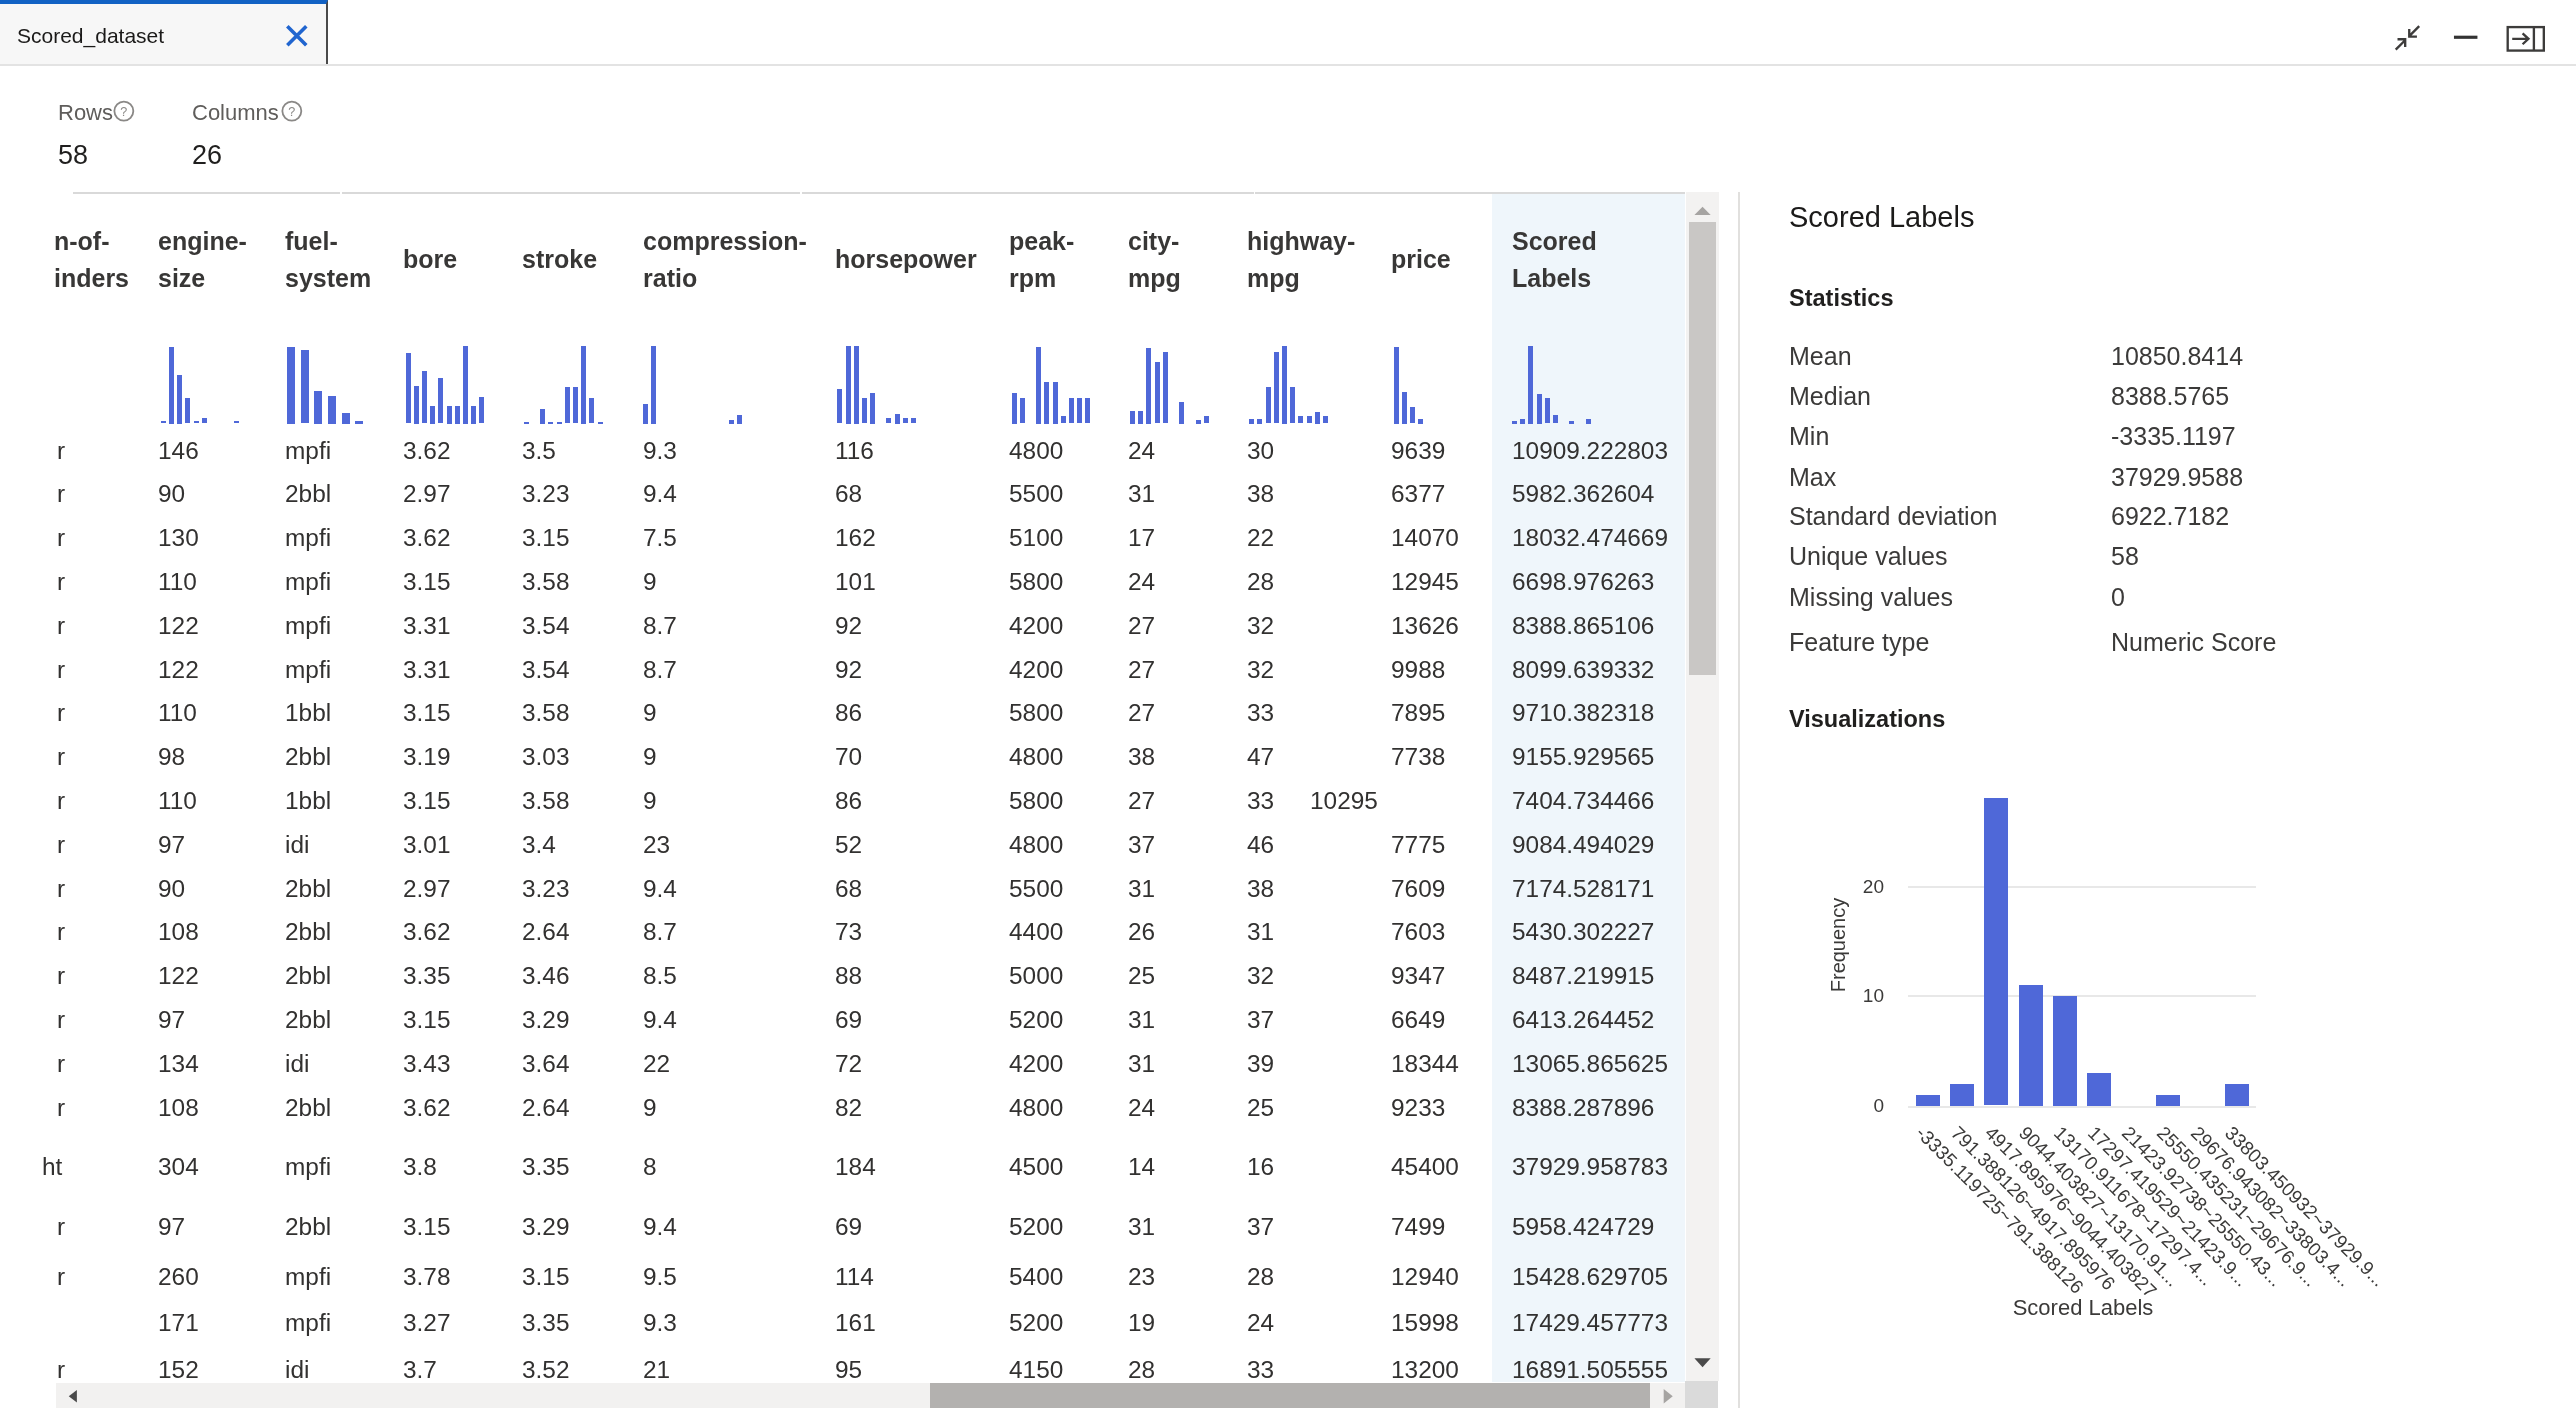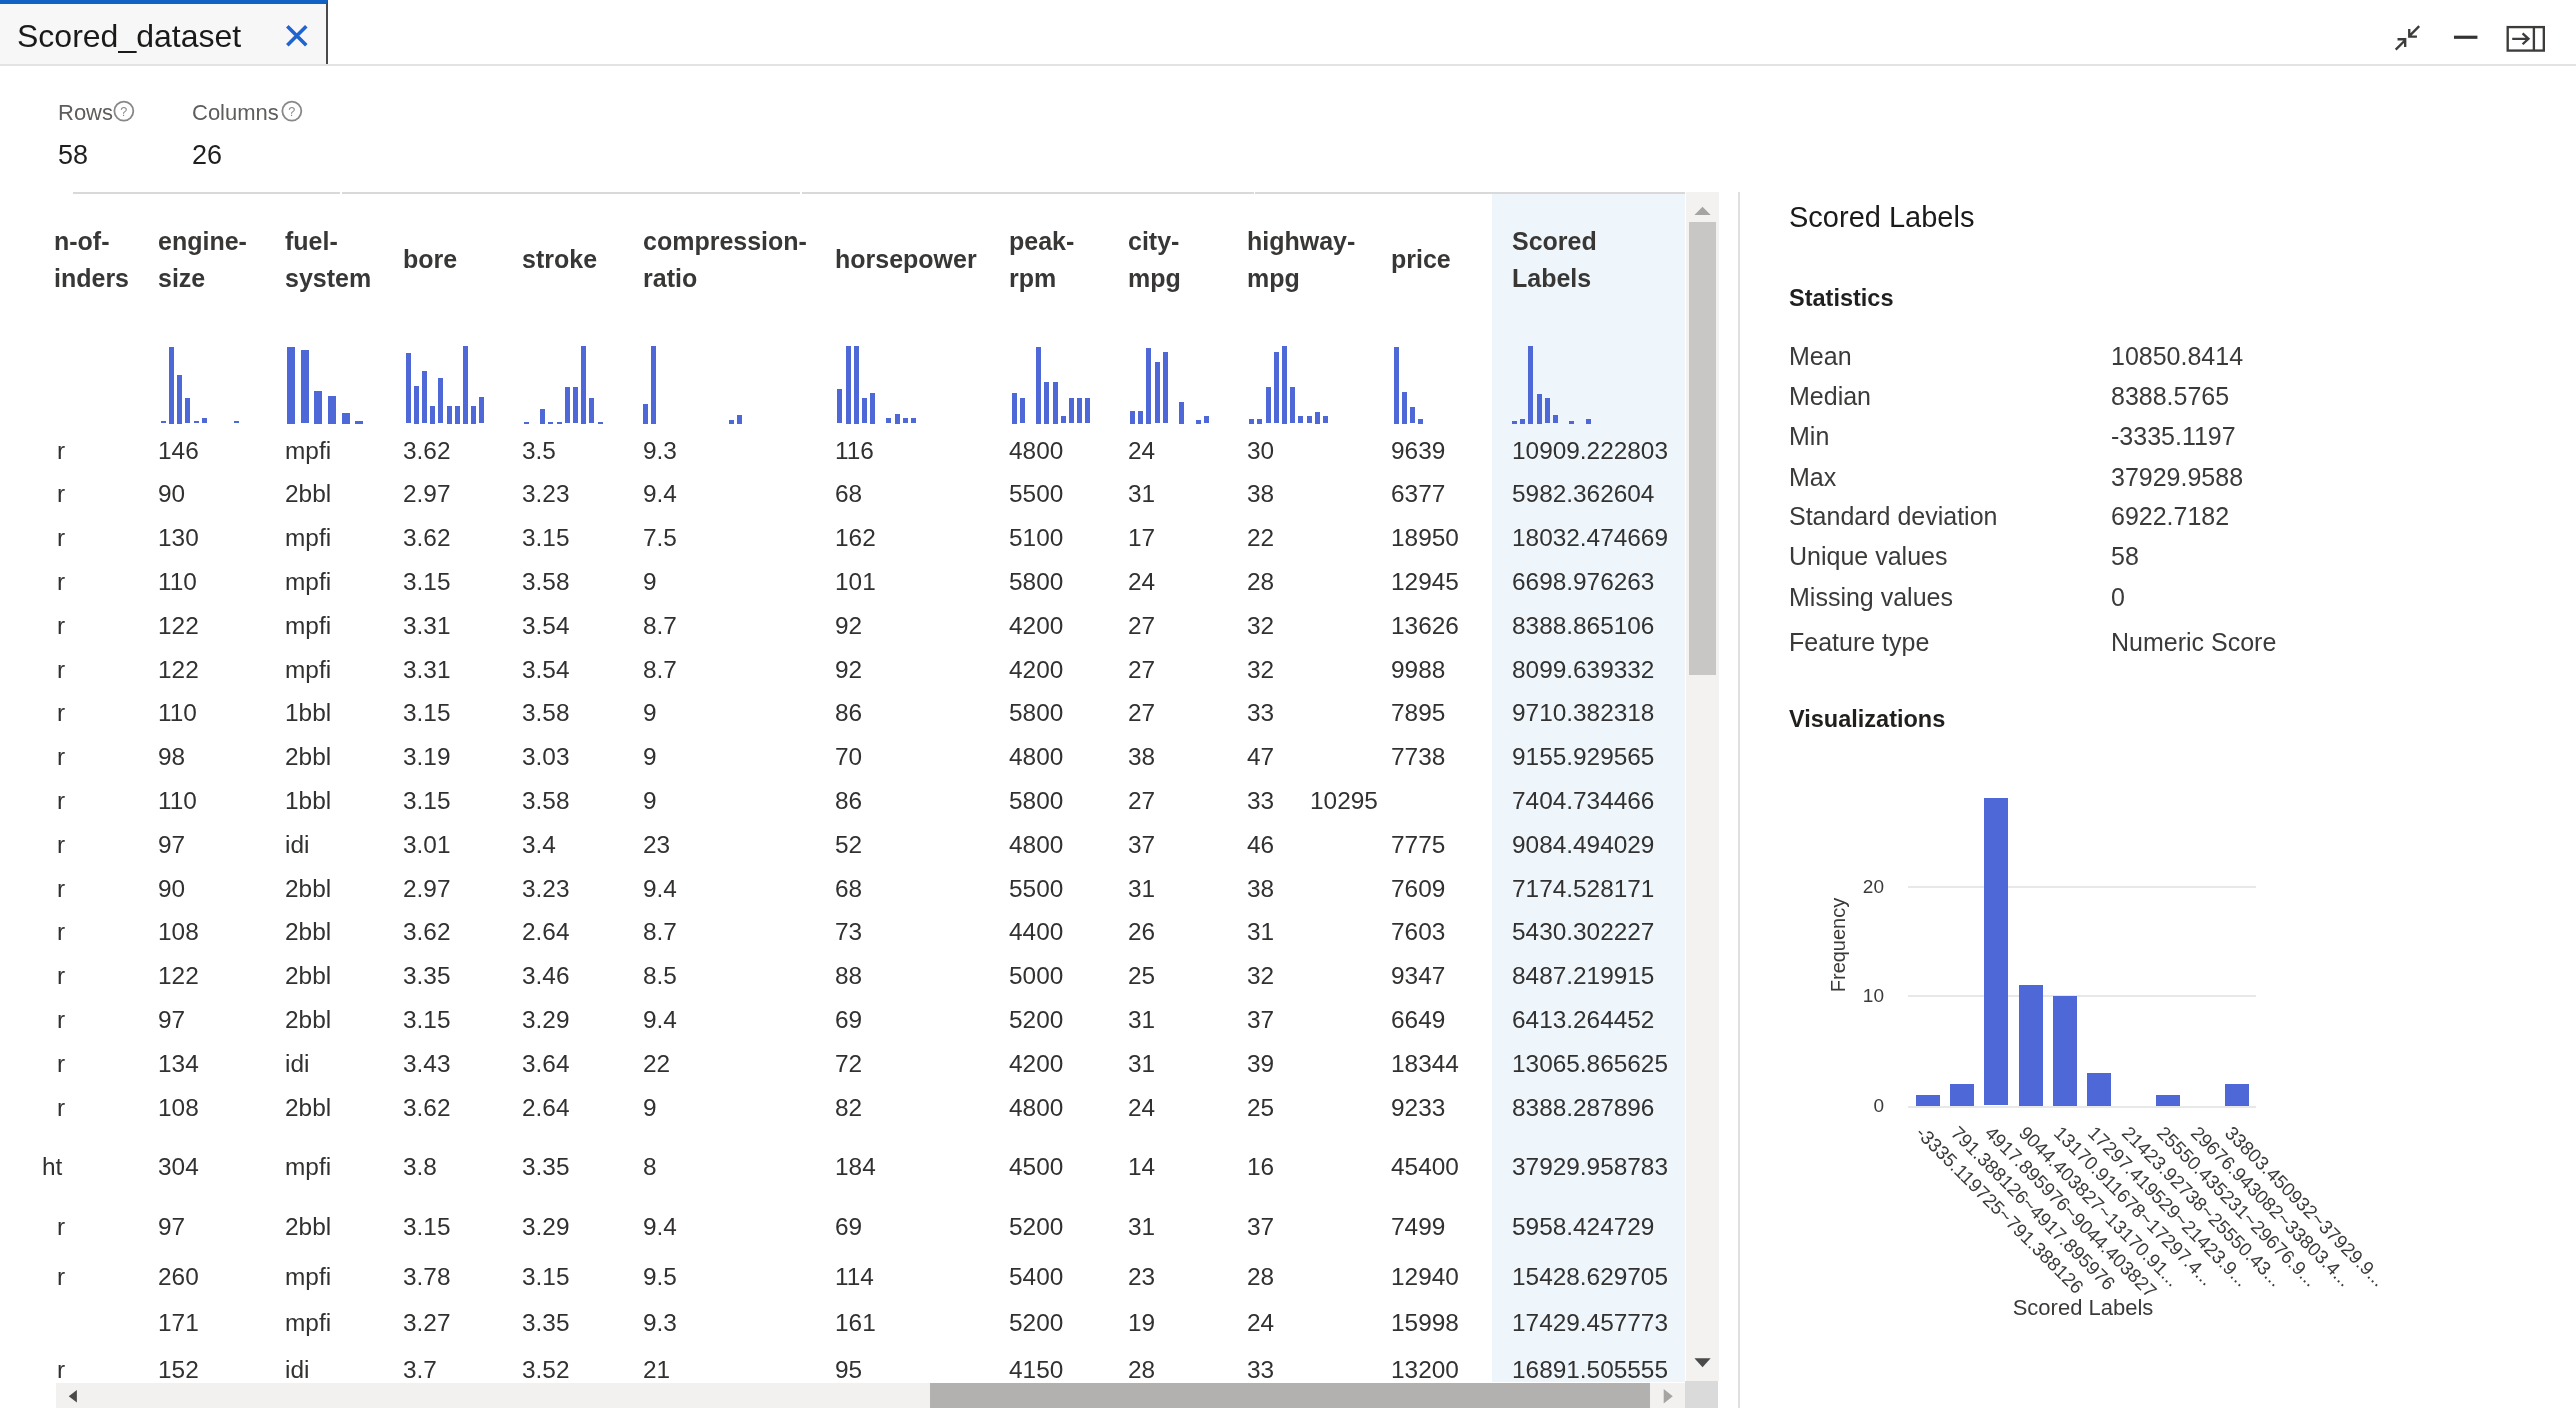--- a/index.html
+++ b/index.html
@@ -4,21 +4,21 @@
 *{box-sizing:border-box}
 body{width:2576px;height:1408px;position:relative;overflow:hidden;font-family:"Liberation Sans",sans-serif;color:#323130;-webkit-font-smoothing:antialiased}
 .a{position:absolute}
 .bar{position:absolute;background:#4f68d8}
 .cell{position:absolute;font-size:24.4px;line-height:43px;height:43px;color:#323130;white-space:nowrap}
 .hd{position:absolute;font-size:25px;line-height:37px;font-weight:600;color:#383736;white-space:nowrap}
 .st{position:absolute;font-size:25px;line-height:31px;color:#3b3a39;white-space:nowrap}
 .xl{position:absolute;font-size:19px;line-height:27px;color:#3b3a39;white-space:nowrap;transform:rotate(45deg);transform-origin:0 0}
 </style></head><body>
 <div class="a" style="left:0;top:0;width:328px;height:64px;background:#f7f7f7;border-top:4.5px solid #1262c4;border-right:2.7px solid #4a4a4a"></div>
-<div class="a" style="left:17px;top:19px;font-size:32px;line-height:34px;color:#1b1a19">Scored_dataset</div>
+<div class="a" style="left:17px;top:19px;font-size:21px;line-height:34px;color:#1b1a19">Scored_dataset</div>
 <div class="a" style="left:0;top:64px;width:2576px;height:1.8px;background:#e3e3e3"></div>
 <div class="a" style="left:58px;top:100px;font-size:22px;line-height:25px;color:#5f5d5b">Rows</div>
 <div class="a" style="left:192px;top:100px;font-size:22px;line-height:25px;color:#5f5d5b">Columns</div>
 <div class="a" style="left:58px;top:141px;font-size:27px;line-height:28px;color:#201f1e">58</div>
 <div class="a" style="left:192px;top:141px;font-size:27px;line-height:28px;color:#201f1e">26</div>
 <div class="a" style="left:1492px;top:192px;width:193px;height:1190px;background:#eff6fb"></div>
 <div class="a" style="left:73px;top:192px;width:267px;height:1.8px;background:#d9d9d9"></div>
 <div class="a" style="left:342px;top:192px;width:458px;height:1.8px;background:#d9d9d9"></div>
 <div class="a" style="left:802px;top:192px;width:452px;height:1.8px;background:#d9d9d9"></div>
 <div class="a" style="left:1255px;top:192px;width:430px;height:1.8px;background:#d9d9d9"></div>
@@ -150,21 +150,21 @@
     <span class="cell" style="left:57px">r</span>
     <span class="cell" style="left:158px">130</span>
     <span class="cell" style="left:285px">mpfi</span>
     <span class="cell" style="left:403px">3.62</span>
     <span class="cell" style="left:522px">3.15</span>
     <span class="cell" style="left:643px">7.5</span>
     <span class="cell" style="left:835px">162</span>
     <span class="cell" style="left:1009px">5100</span>
     <span class="cell" style="left:1128px">17</span>
     <span class="cell" style="left:1247px">22</span>
-    <span class="cell" style="left:1391px">18950</span>
+    <span class="cell" style="left:1391px">14070</span>
     <span class="cell" style="left:1512px">18032.474669</span>
   </div>
 <div class="a" style="left:0;top:560px;width:1685px;height:43px">
     <span class="cell" style="left:57px">r</span>
     <span class="cell" style="left:158px">110</span>
     <span class="cell" style="left:285px">mpfi</span>
     <span class="cell" style="left:403px">3.15</span>
     <span class="cell" style="left:522px">3.58</span>
     <span class="cell" style="left:643px">9</span>
     <span class="cell" style="left:835px">101</span>

